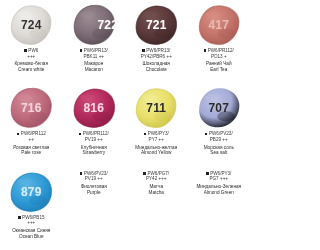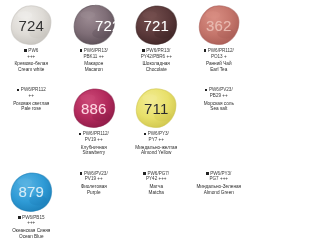--- a/index.html
+++ b/index.html
@@ -49,22 +49,22 @@
     top: 50%;
     transform: translate(-50%, -50%);
     width: 44px;
     height: 42px;
   }
   .blob svg { display: block; width: 100%; height: 100%; }
 
   .blob-number {
     position: relative;
     z-index: 3;
-    font-size: 15px;
-    font-weight: normal;
+    font-size: 12px;
+    font-weight: bold;
     letter-spacing: 0.2px;
     line-height: 1;
     text-shadow: 0 0 1px rgba(255,255,255,0.25);
   }
 
   
   .info {
     margin-top: 1px;
     text-align: center;
     width: 100%;
@@ -198,30 +198,48 @@
                 <stop offset="55%" stop-color="#c4756b"></stop>
                 <stop offset="100%" stop-color="#a65a53"></stop>
               </radialGradient>
             </defs>
             <path d="M50 4 C70 4 93 16 95 38 C97 58 88 80 68 92 C52 101 26 96 13 80 C2 66 3 42 14 25 C23 11 34 4 50 4 Z" fill="url(#g3)"></path>
             <path d="M50 4 C70 4 93 16 95 38 C97 58 88 80 68 92 C52 101 26 96 13 80 C2 66 3 42 14 25 C23 11 34 4 50 4 Z" fill="none" stroke="#a65a53" stroke-opacity="0.55" stroke-width="2.5"></path>
             <ellipse cx="36" cy="26" rx="17" ry="9" fill="#d98e83" opacity="0.45"></ellipse>
             <ellipse cx="66" cy="70" rx="20" ry="12" fill="#a65a53" opacity="0.30"></ellipse>
           </svg>
         </div>
-        <span class="blob-number" style="color: rgb(232, 184, 174);">362</span>
+        <span class="blob-number" style="color: rgb(232, 184, 174);">417</span>
       </div>
       <div class="info">
         <div class="pigment-line"><span class="sq"></span><span>PW6/PR112/</span></div>
         <div class="pigment-cont"><span>PO13</span> <span>+</span></div>
         <div class="name-ru">Ранний Чай</div>
         <div class="name-en">Earl Tea</div>
       </div>
     </div>
     <div class="swatch-cell">
+      <div class="blob-wrap">
+        <div class="blob">
+          <svg viewBox="0 0 100 100" preserveAspectRatio="none">
+            <defs>
+              <radialGradient id="g4" cx="38%" cy="32%" r="78%">
+                <stop offset="0%" stop-color="#d28a99"></stop>
+                <stop offset="55%" stop-color="#bf6b7d"></stop>
+                <stop offset="100%" stop-color="#9e4f62"></stop>
+              </radialGradient>
+            </defs>
+            <path d="M52 3 C74 2 94 19 96 40 C98 62 86 84 64 93 C44 101 20 93 10 76 C1 60 4 34 17 19 C28 7 39 3 52 3 Z" fill="url(#g4)"></path>
+            <path d="M52 3 C74 2 94 19 96 40 C98 62 86 84 64 93 C44 101 20 93 10 76 C1 60 4 34 17 19 C28 7 39 3 52 3 Z" fill="none" stroke="#9e4f62" stroke-opacity="0.55" stroke-width="2.5"></path>
+            <ellipse cx="36" cy="26" rx="17" ry="9" fill="#d28a99" opacity="0.45"></ellipse>
+            <ellipse cx="66" cy="70" rx="20" ry="12" fill="#9e4f62" opacity="0.30"></ellipse>
+          </svg>
+        </div>
+        <span class="blob-number" style="color: rgb(240, 210, 216);">716</span>
+      </div>
       <div class="info">
         <div class="pigment-line"><span class="sq"></span><span>PW6/PR112</span></div>
         <div class="pigment-cont"><span>++</span></div>
         <div class="name-ru">Розовая светлая</div>
         <div class="name-en">Pale rose</div>
       </div>
     </div>
     <div class="swatch-cell">
       <div class="blob-wrap">
         <div class="blob">
@@ -232,21 +250,21 @@
                 <stop offset="55%" stop-color="#b32a5c"></stop>
                 <stop offset="100%" stop-color="#8a1a45"></stop>
               </radialGradient>
             </defs>
             <path d="M48 5 C69 2 90 15 95 35 C101 57 92 82 70 92 C49 101 23 95 11 78 C0 62 4 36 17 21 C26 11 36 7 48 5 Z" fill="url(#g5)"></path>
             <path d="M48 5 C69 2 90 15 95 35 C101 57 92 82 70 92 C49 101 23 95 11 78 C0 62 4 36 17 21 C26 11 36 7 48 5 Z" fill="none" stroke="#8a1a45" stroke-opacity="0.55" stroke-width="2.5"></path>
             <ellipse cx="36" cy="26" rx="17" ry="9" fill="#cc4a78" opacity="0.45"></ellipse>
             <ellipse cx="66" cy="70" rx="20" ry="12" fill="#8a1a45" opacity="0.30"></ellipse>
           </svg>
         </div>
-        <span class="blob-number" style="color: rgb(255, 214, 226);">886</span>
+        <span class="blob-number" style="color: rgb(255, 214, 226);">816</span>
       </div>
       <div class="info">
         <div class="pigment-line"><span class="sq"></span><span>PW6/PR112/</span></div>
         <div class="pigment-cont"><span>PV19</span> <span>++</span></div>
         <div class="name-ru">Клубничная</div>
         <div class="name-en">Strawberry</div>
       </div>
     </div>
     <div class="swatch-cell">
       <div class="blob-wrap">
@@ -268,20 +286,38 @@
         <span class="blob-number" style="color: rgb(43, 43, 43);">711</span>
       </div>
       <div class="info">
         <div class="pigment-line"><span class="sq"></span><span>PW6/PY3/</span></div>
         <div class="pigment-cont"><span>PY7</span> <span>++</span></div>
         <div class="name-ru">Миндально-желтая</div>
         <div class="name-en">Almond Yellow</div>
       </div>
     </div>
     <div class="swatch-cell">
+      <div class="blob-wrap">
+        <div class="blob">
+          <svg viewBox="0 0 100 100" preserveAspectRatio="none">
+            <defs>
+              <radialGradient id="g7" cx="38%" cy="32%" r="78%">
+                <stop offset="0%" stop-color="#bcc2e3"></stop>
+                <stop offset="55%" stop-color="#a3aad6"></stop>
+                <stop offset="100%" stop-color="#858db f"></stop>
+              </radialGradient>
+            </defs>
+            <path d="M52 3 C74 2 94 19 96 40 C98 62 86 84 64 93 C44 101 20 93 10 76 C1 60 4 34 17 19 C28 7 39 3 52 3 Z" fill="url(#g7)"></path>
+            <path d="M52 3 C74 2 94 19 96 40 C98 62 86 84 64 93 C44 101 20 93 10 76 C1 60 4 34 17 19 C28 7 39 3 52 3 Z" fill="none" stroke="#858db f" stroke-opacity="0.55" stroke-width="2.5"></path>
+            <ellipse cx="36" cy="26" rx="17" ry="9" fill="#bcc2e3" opacity="0.45"></ellipse>
+            <ellipse cx="66" cy="70" rx="20" ry="12" fill="#858db f" opacity="0.30"></ellipse>
+          </svg>
+        </div>
+        <span class="blob-number" style="color: rgb(43, 43, 43);">707</span>
+      </div>
       <div class="info">
         <div class="pigment-line"><span class="sq"></span><span>PW6/PV23/</span></div>
         <div class="pigment-cont"><span>PB29</span> <span>++</span></div>
         <div class="name-ru">Морская соль</div>
         <div class="name-en">Sea salt</div>
       </div>
     </div>
     <div class="swatch-cell">
       <div class="blob-wrap">
         <div class="blob">

